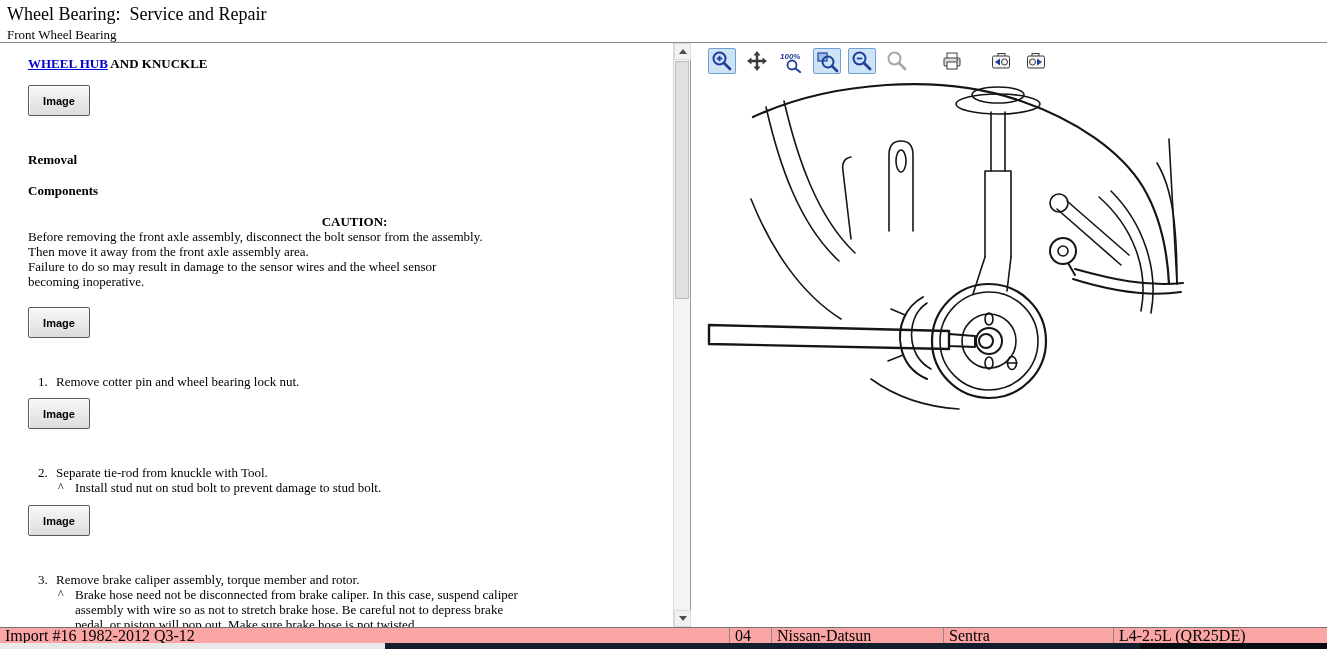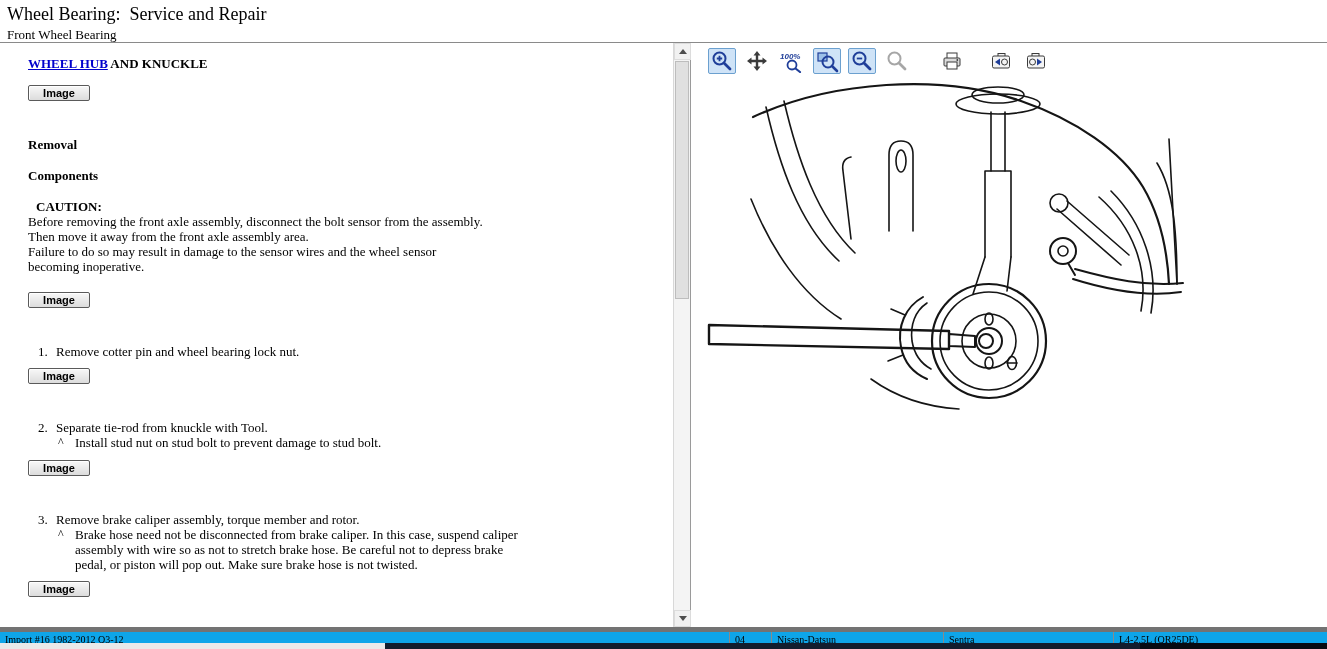--- a/index.html
+++ b/index.html
@@ -13,27 +13,27 @@
 
   
   .main { display:flex; height:584px; }
 
   
   .doc-panel { width:691px; position:relative; border-right:1px solid #9a9a9a; background:#fff; }
   .doc-content { position:absolute; left:0; top:0; right:17px; bottom:0; overflow:hidden;
                  padding:13px 0 0 28px; font-size:13px; line-height:15px; }
   .doc-heading { font-size:13px; font-weight:bold; margin-bottom:14px; }
   .doc-link { color:#0000cc; text-decoration:underline; font-weight:bold; cursor:pointer; }
-  .img-btn { display:block; width:62px; height:16px; margin-bottom:36px;
+  .img-btn { display:block; width:62px; height:31px; margin-bottom:36px;
              font:bold 11px "Liberation Sans", sans-serif;
              background:linear-gradient(#f8f8f8,#dcdcdc); border:1px solid #5a5a5a; border-radius:2px;
              box-shadow:inset 1px 1px 0 #ffffff; cursor:pointer; }
   .section-label { font-weight:bold; margin-bottom:16px; }
   .caution-block { margin-bottom:18px; }
-  .caution-label { font-weight:bold; padding-left:8px; margin-bottom:0; }
+  .caution-label { font-weight:bold; padding-left:8px; margin-bottom:0;text-align:center; }
   .caution-text { max-width:458px; }
   .step { padding-left:10px; margin-bottom:9px; display:flex; }
   .step-num { width:18px; flex:0 0 18px; }
   .step-text { max-width:470px; }
   .substep { display:flex; padding-left:30px; margin-top:0; }
   .caret { width:17px; flex:0 0 17px; font-size:12px; }
   .sub-text { max-width:445px; }
 
   
   .scrollbar { position:absolute; top:0; right:0; bottom:0; width:17px;
@@ -51,22 +51,22 @@
   .toolbar { height:36px; display:flex; align-items:center; padding-left:17px; }
   .tb-btn { width:28px; height:26px; margin-right:7px; display:flex; align-items:center; justify-content:center;
             border:1px solid transparent; border-radius:2px; background:transparent; cursor:pointer; }
   .tb-btn.hl { background:#cfe3f7; border-color:#6ba0cf; }
   .tb-btn.gap { margin-left:20px; }
   .tb-btn.gap2 { margin-left:14px; }
   .canvas { flex:1; position:relative; overflow:hidden; }
   .canvas svg.diagram { position:absolute; left:0; top:0; }
 
   
-  .statusbar { height:16px; background:#0ea5e9; border-top:5px solid #737373; display:flex;
-               font-size:10px; line-height:15px; }
+  .statusbar { height:16px; background:#fca5a5; border-top:1px solid #737373; display:flex;
+               font-size:16px; line-height:15px; }
   .statusbar .cell { padding-left:5px; white-space:nowrap; overflow:hidden; }
   .statusbar .sep { border-left:1px solid #8a8a8a; }
   .c1 { flex:0 0 729px; } .c2 { flex:0 0 42px; } .c3 { flex:0 0 172px; } .c4 { flex:0 0 170px; } .c5 { flex:1; }
 
   
   .bottom-strip { height:6px; background:#e9e9e9; position:relative; }
   .strip-navy { position:absolute; left:385px; width:755px; top:0; bottom:0; background:#121d2e; }
   .strip-dark { position:absolute; left:1140px; right:0; top:0; bottom:0; background:#070b12; }
 </style>
 </head>

